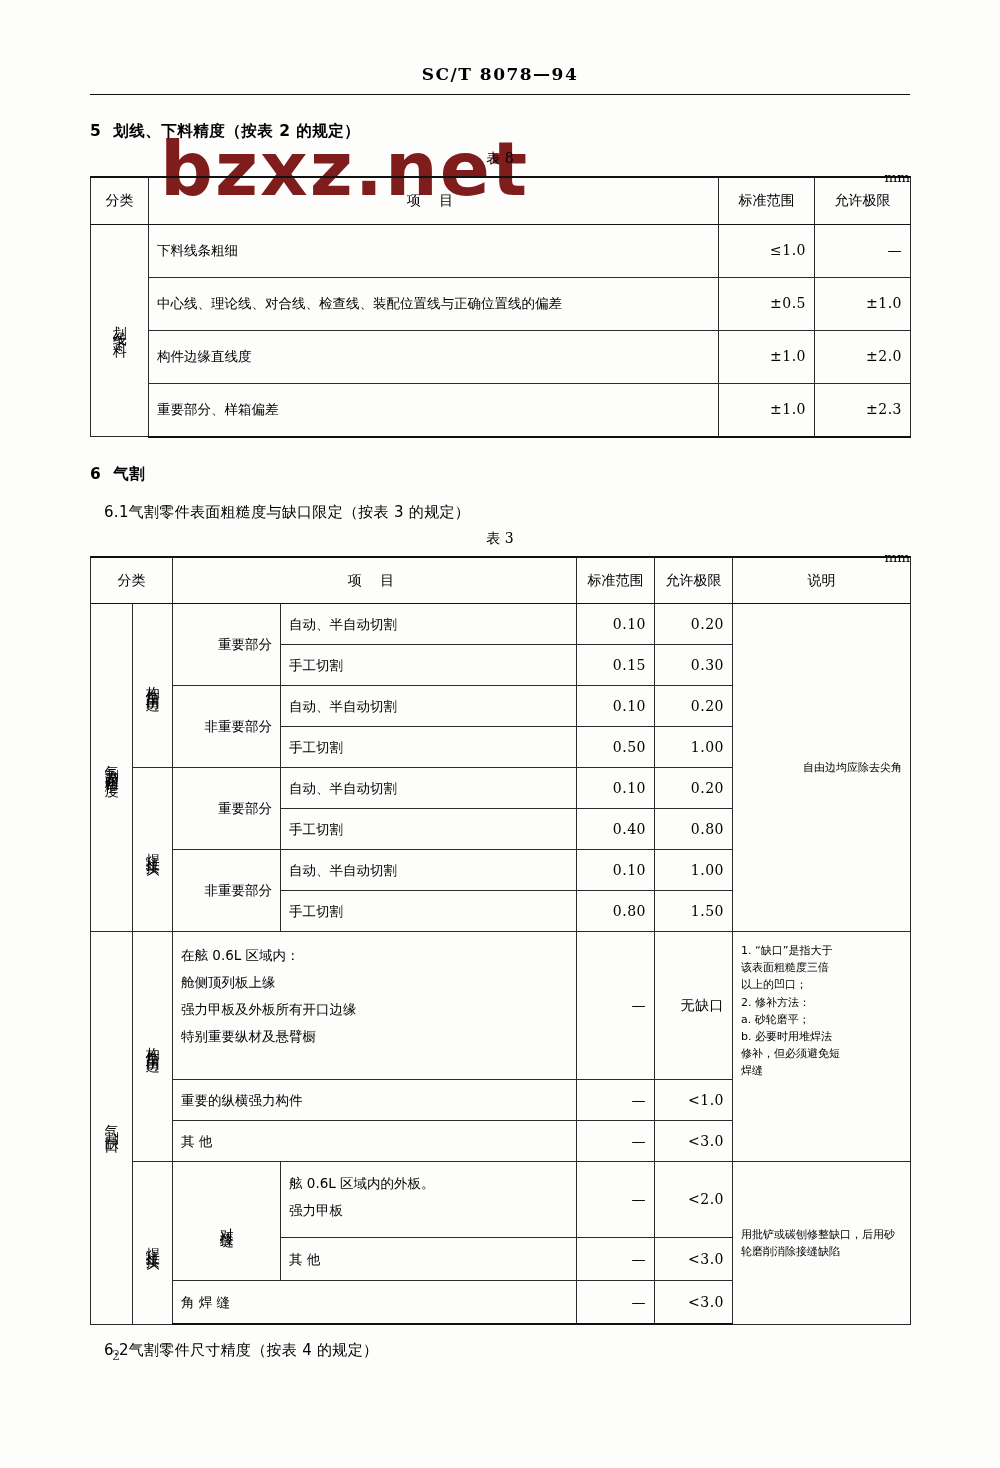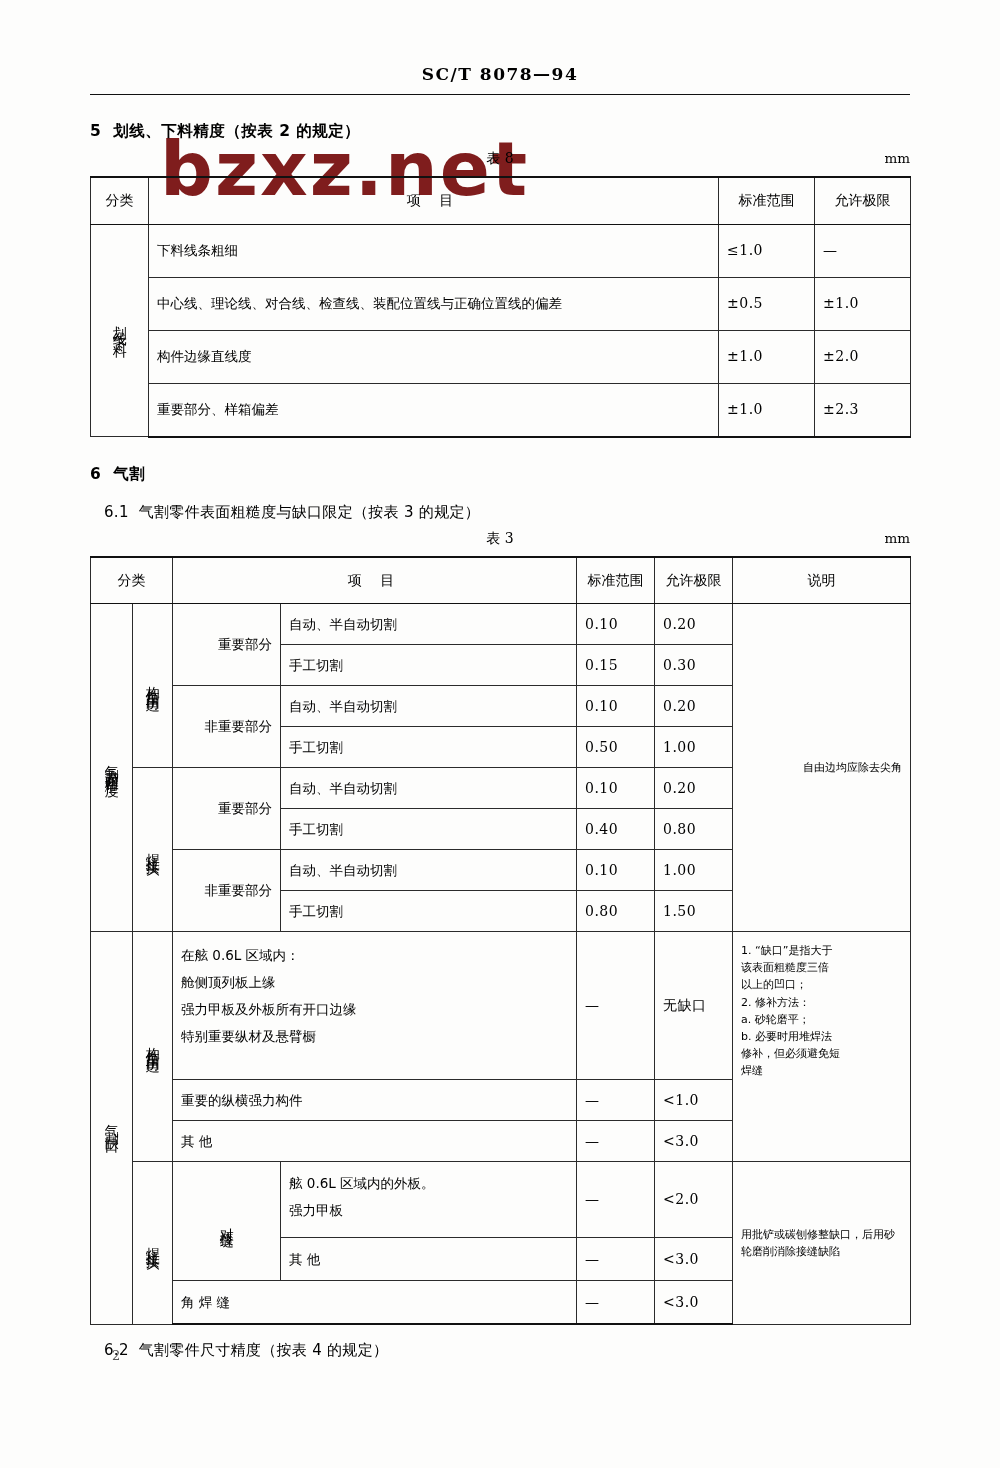--- a/index.html
+++ b/index.html
@@ -58,34 +58,34 @@
     font-size: 15.5px;
     font-weight: bold;
     letter-spacing: 0.5px;
   }
   .sec-h .num { margin-right: 12px; font-weight: bold; }
   .sub-h {
     margin: 18px 0 0 104px;
     font-size: 15px;
     letter-spacing: 0.3px;
   }
-  .sub-h .num { margin-right: 10px; }
+  .sub-h .num { margin-right: 0; }
 
   
   .tbl-cap {
     position: relative;
     margin: 8px 90px 2px 90px;
     text-align: center;
     font-size: 14px;
     font-family: "DejaVu Serif", "Liberation Serif", serif;
   }
   .tbl-cap .unit {
     position: absolute;
     right: 0;
-    top: 0;
+    top: 19px;
     font-size: 13.5px;
     font-family: "DejaVu Serif", "Liberation Serif", serif;
   }
 
   
   table.doc {
     border-collapse: collapse;
     margin: 8px 90px;
     width: 820px;
     table-layout: fixed;
@@ -102,21 +102,21 @@
     text-align: center;
     border-top: 2.1px solid #111;
     border-bottom: 1.5px solid #111;
     padding: 12px 4px;
     font-size: 14px;
   }
   table.doc tr.lastrow td { border-bottom: 2.1px solid #111; }
 
   .c { text-align: right; }
   .num-cell {
-    text-align: left;
+    text-align: right;
     font-family: "DejaVu Serif", "Liberation Serif", serif;
     font-size: 14px;
     letter-spacing: 0.5px;
   }
   .spaced { letter-spacing: 7px; }
   .item-cell { padding-left: 14px; }
 
   
   .vcell { text-align: center; padding: 4px 2px; }
   .vtext {

